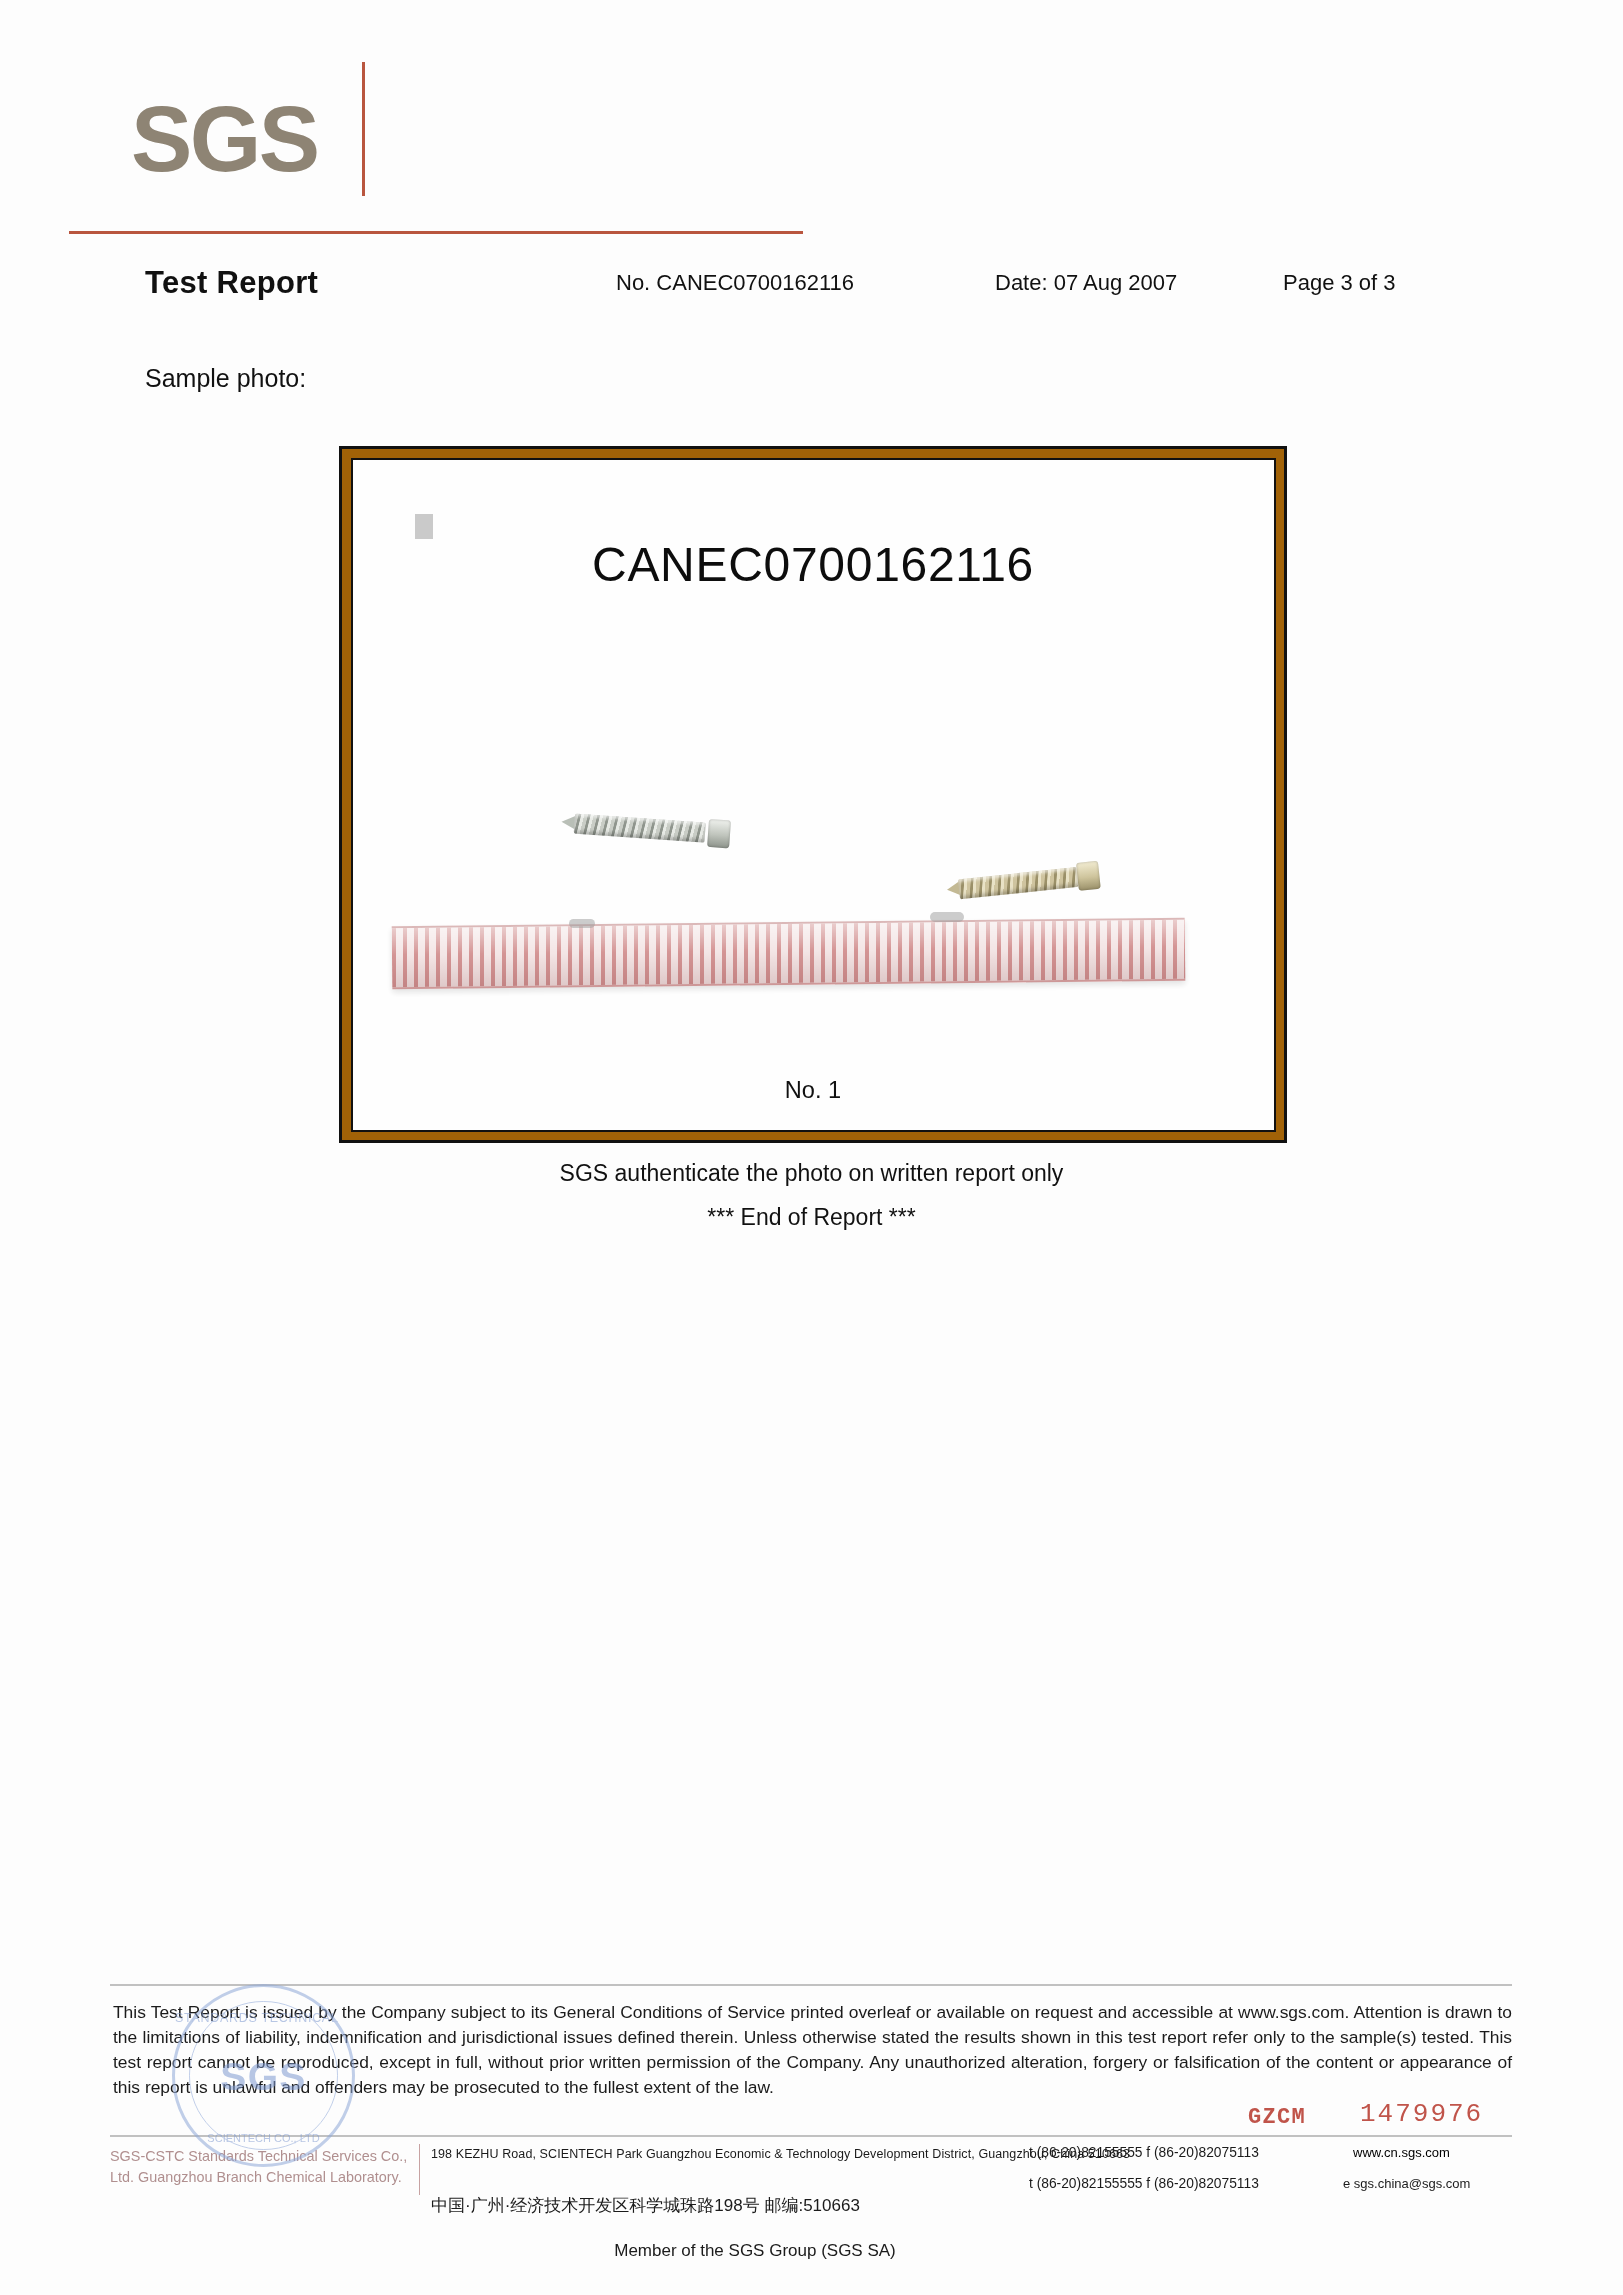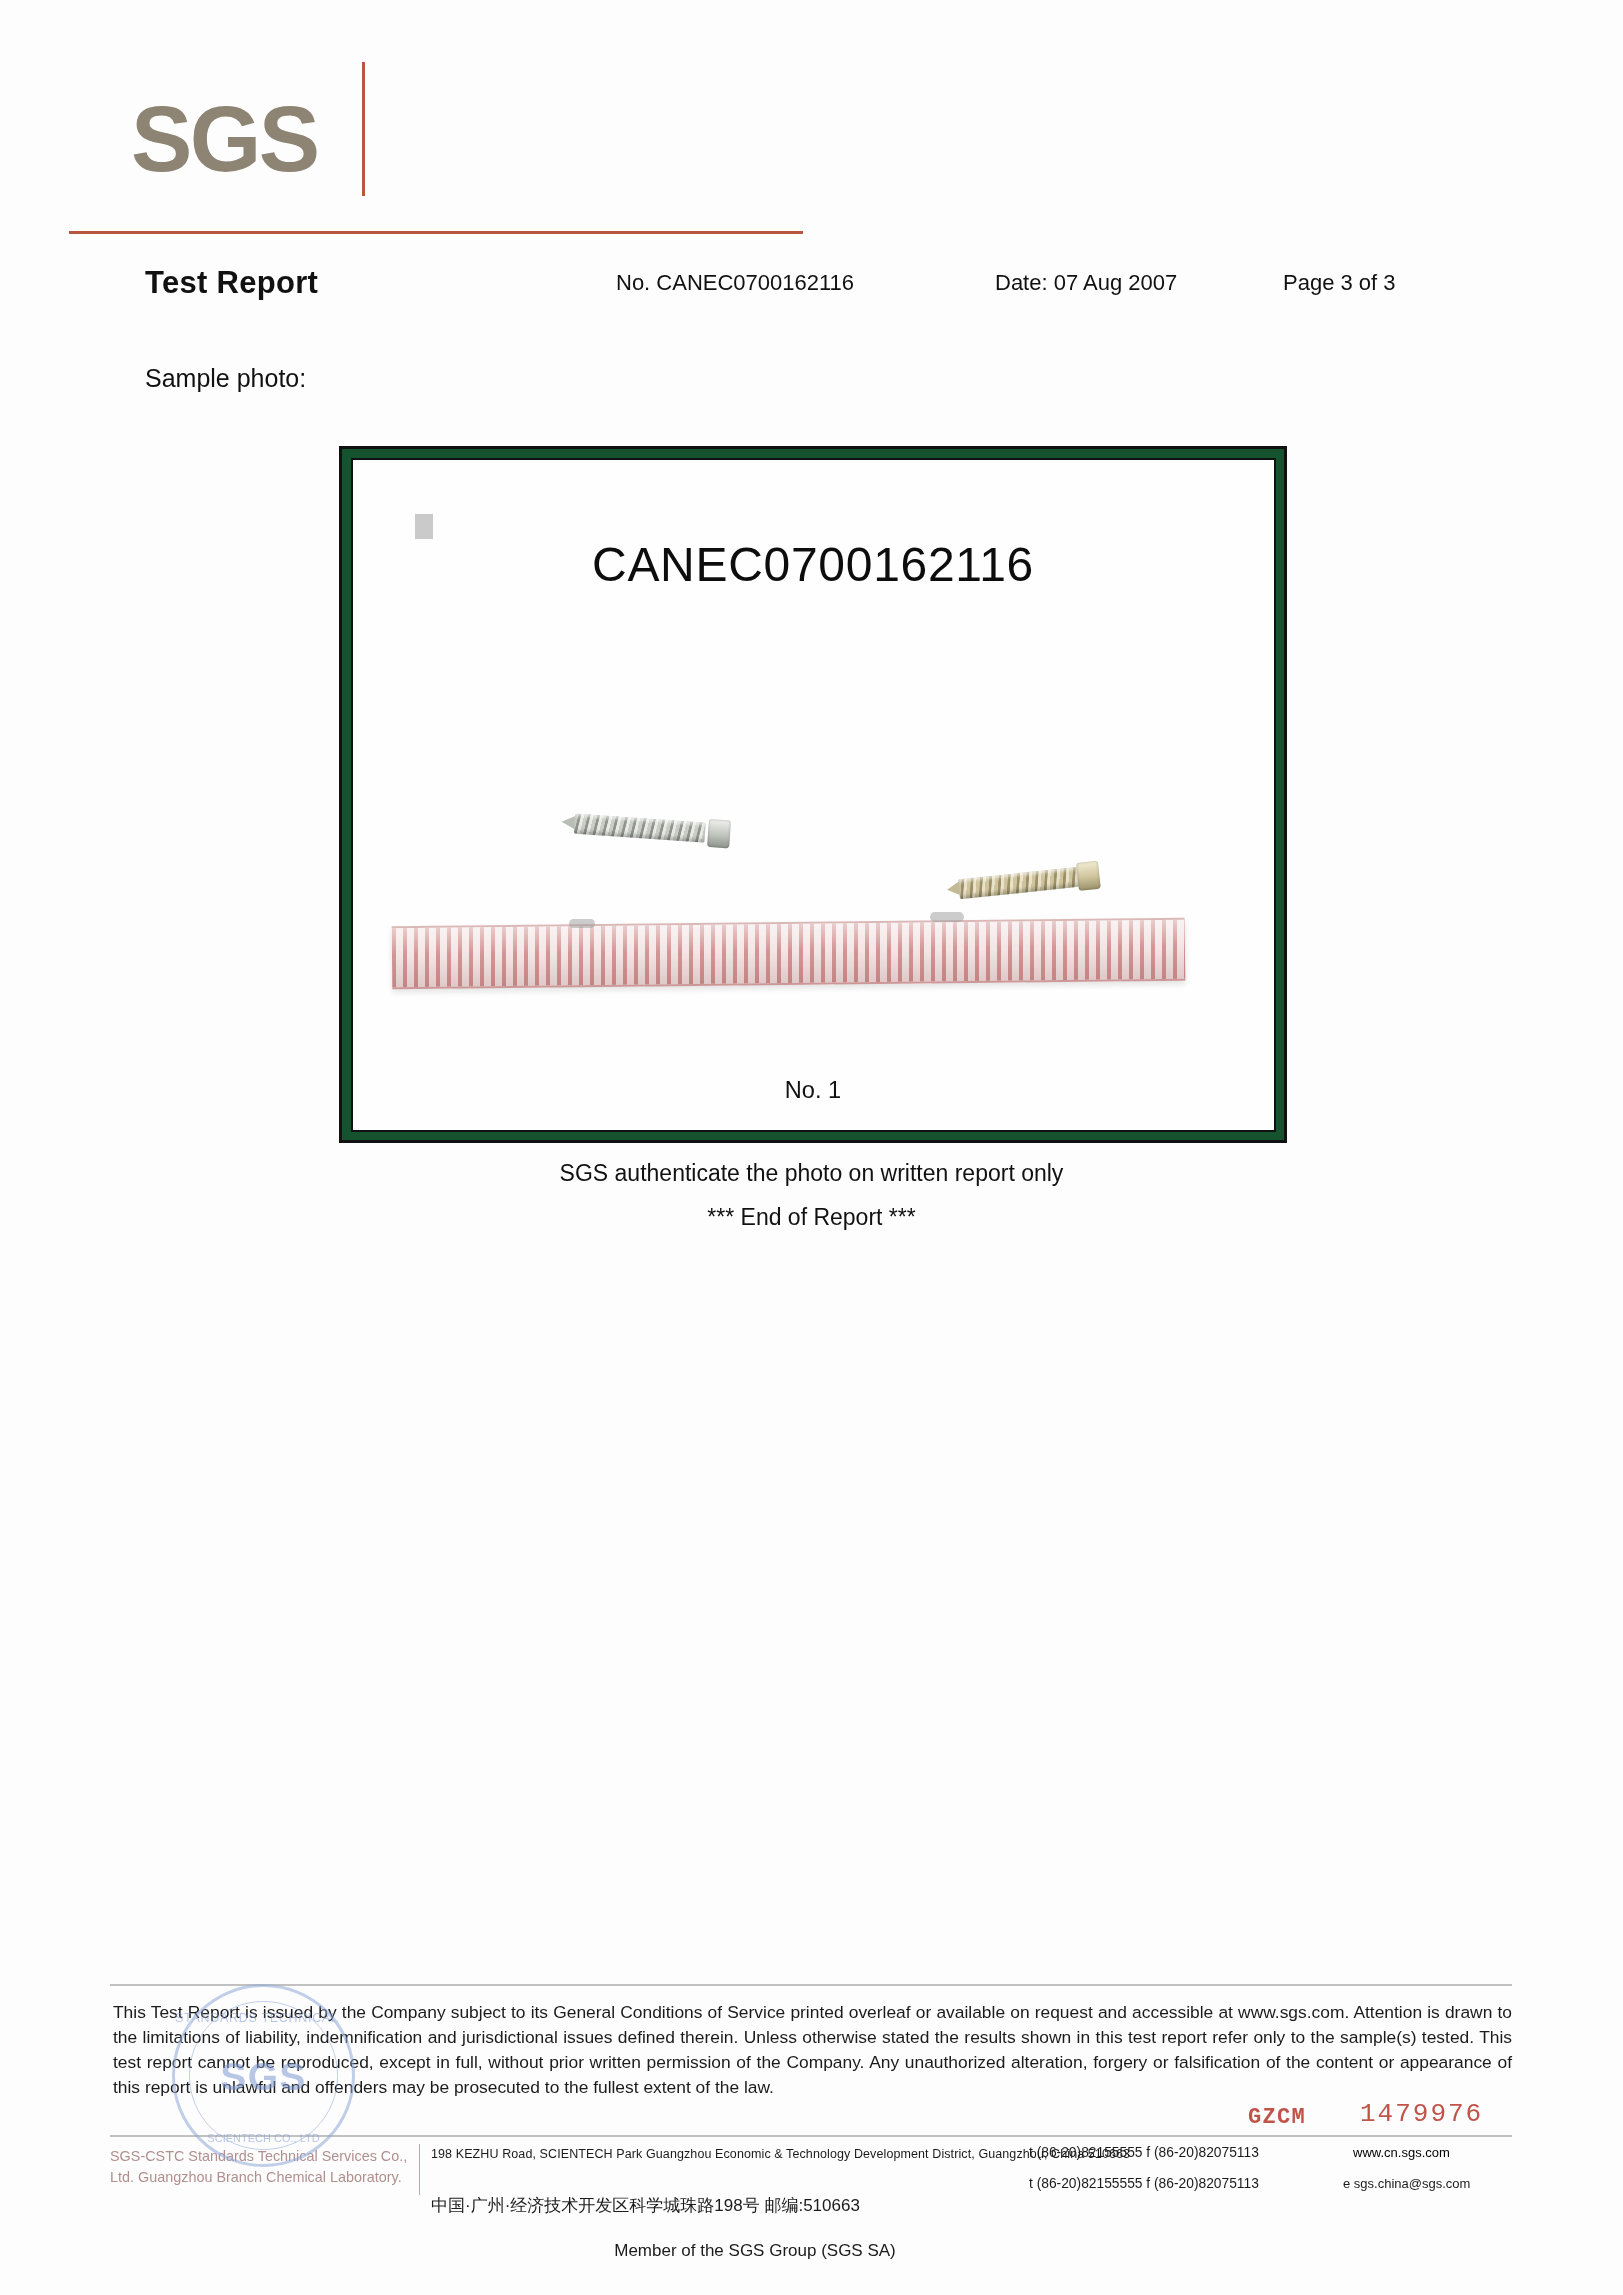--- a/index.html
+++ b/index.html
@@ -106,21 +106,21 @@
   }
 
   
   .photo-outer {
     position: absolute;
     left: 339px;
     top: 446px;
     width: 948px;
     height: 697px;
     border: 3.3px solid #111;
-    background: #14532d;
+    background: #a16207;
     box-sizing: border-box;
   }
   .photo-inner {
     position: absolute;
     inset: 8.5px;
     border: 2px solid #111;
     background: #fefefe;
     box-sizing: border-box;
     overflow: hidden;
   }

